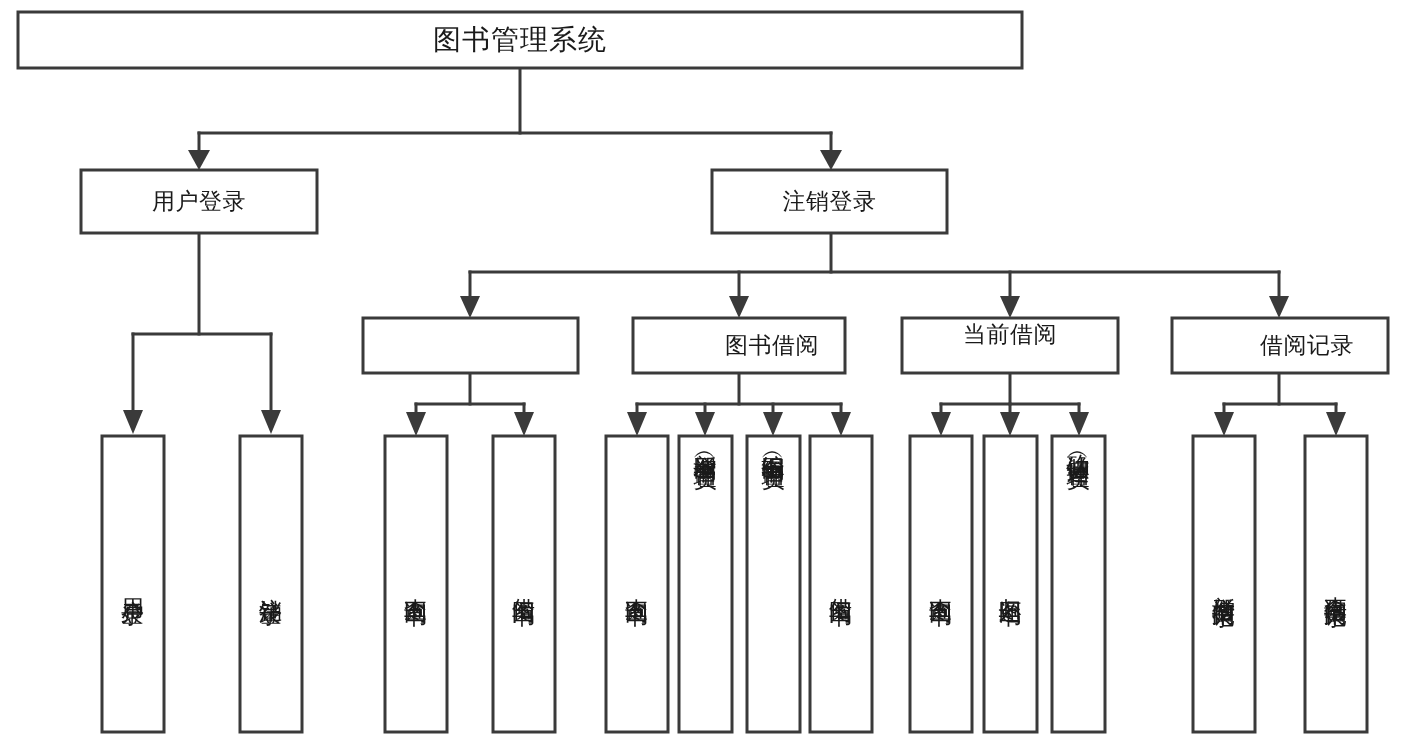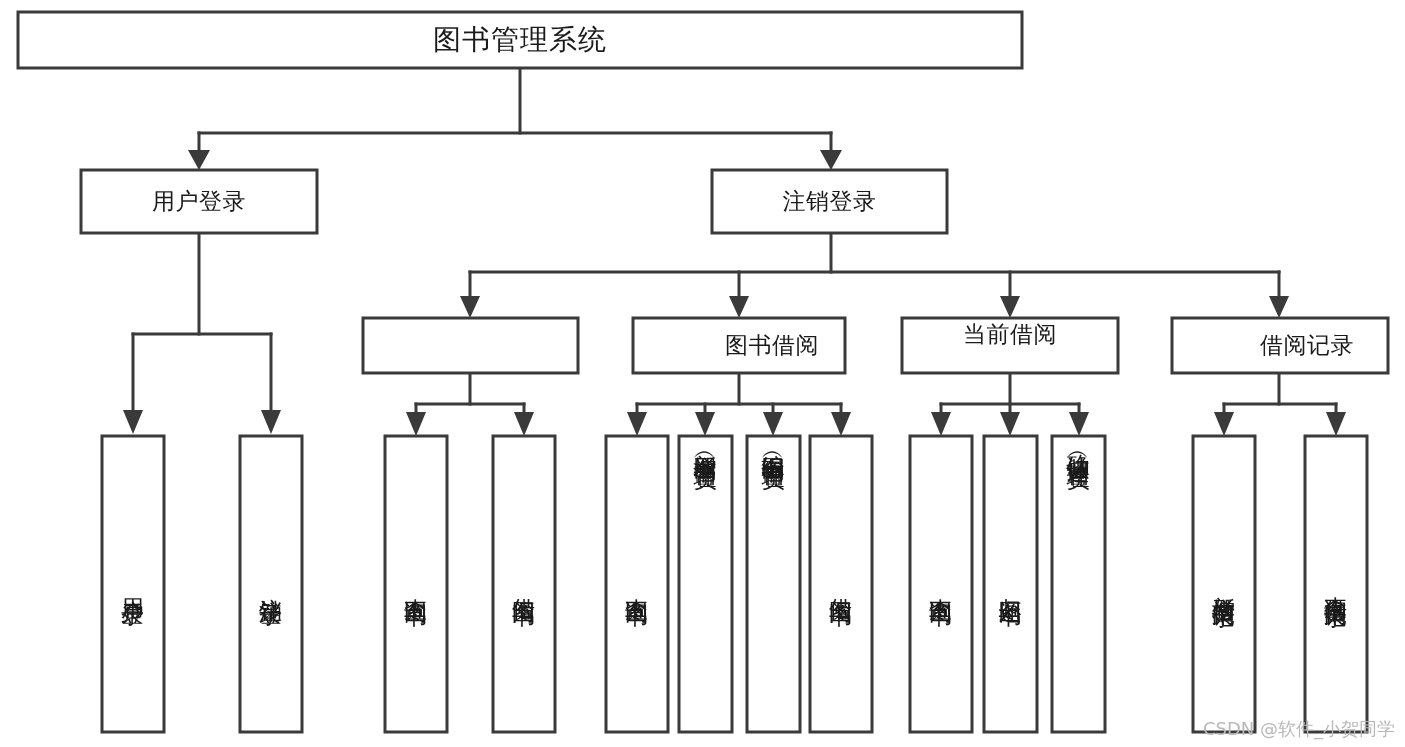--- a/index.html
+++ b/index.html
@@ -222,14 +222,13 @@
     <span class="label-v">确认归还（管理员）</span>
   </div>
 
   <div class="node-label" style="left:1193px; top:436px; width:62px; height:296px;">
     <span class="label-v">新增借阅记录</span>
   </div>
   <div class="node-label" style="left:1305px; top:436px; width:62px; height:296px;">
     <span class="label-v">查询借阅记录</span>
   </div>
 
-  <div class="watermark">CSDN @软件_小贺同学</div>
 </div>
 
 </body></html>

